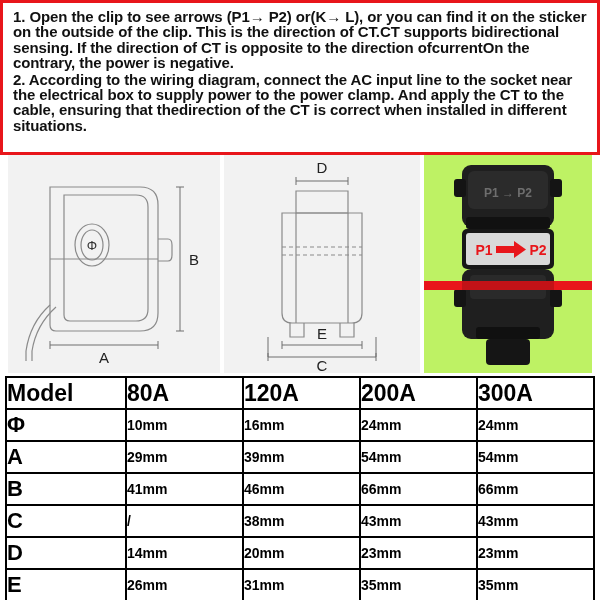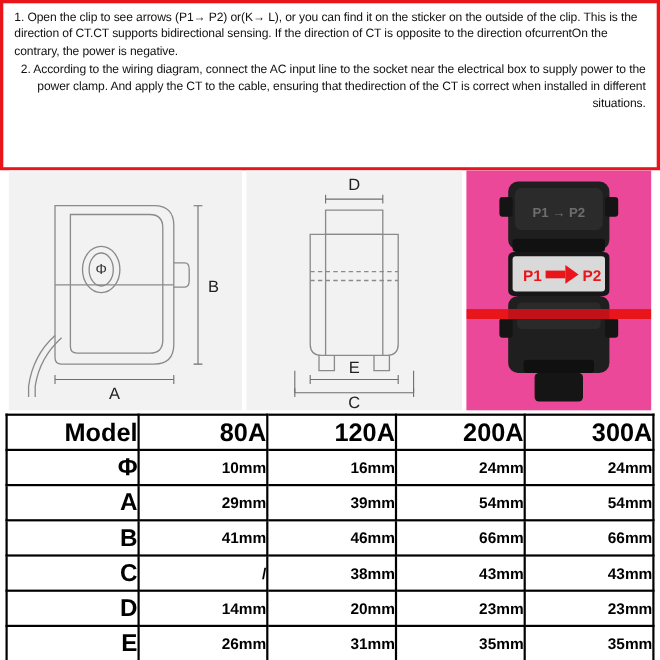--- a/index.html
+++ b/index.html
@@ -27,67 +27,66 @@
     top: 0;
     width: 600px;
     height: 155px;
     background: #ffffff;
     border: 3px solid #e8161b;
     box-sizing: border-box;
     padding: 6px 10px 4px 10px;
   }
   .instr-line {
     color: #111111;
-    font-size: 11px;
+    font-size: 15px;
     line-height: 15.4px;
-    font-weight: normal;
+    font-weight: bold;
     letter-spacing: -0.1px;
   }
   .instr-para {
     margin: 0 0 0 0;
   }
   .instr-para + .instr-para {
     margin-top: 1px;
-    text-align: right;
   }
 
   
   .figures {
     position: absolute;
     left: 0;
     top: 155px;
     width: 600px;
     height: 218px;
     background: #ffffff;
   }
   .fig-panel {
     position: absolute;
     top: 0;
     height: 218px;
     background: #f2f2f2;
     box-sizing: border-box;
   }
   #fig-left  { left: 8px;   width: 212px; }
   #fig-mid   { left: 224px; width: 196px; }
-  #fig-right { left: 424px; width: 168px; background: #ec4899; }
+  #fig-right { left: 424px; width: 168px; background: #bef264; }
 
   svg.fig { display: block; width: 100%; height: 100%; }
 
   
   .spec-table {
     position: absolute;
     left: 5px;
     top: 376px;
     width: 590px;
     border-collapse: collapse;
     table-layout: fixed;
   }
   .spec-table td, .spec-table th {
     border: 2px solid #000000;
-    text-align: right;
+    text-align: left;
     font-weight: bold;
     color: #000000;
     height: 30px;
     padding: 0;
   }
   .spec-table th {
     font-size: 23px;
   }
   .spec-table td {
     font-size: 14px;

